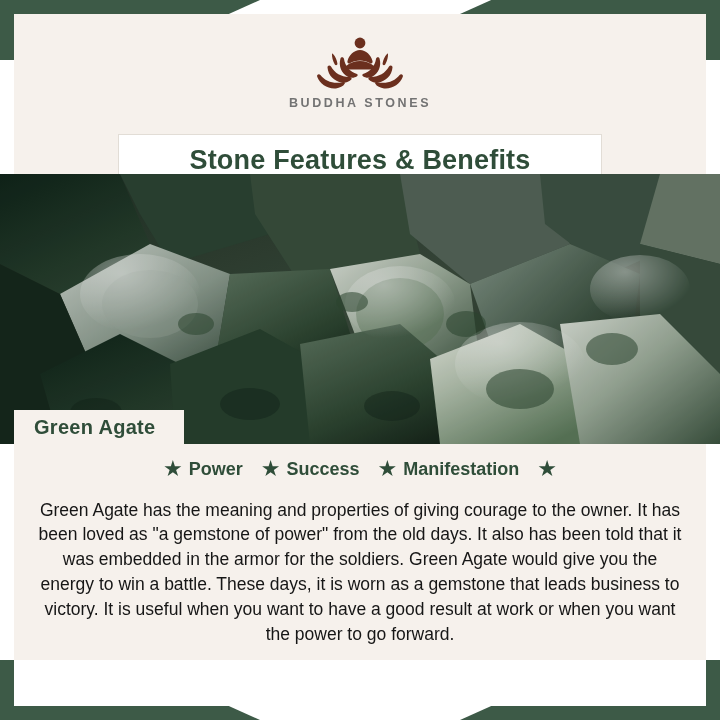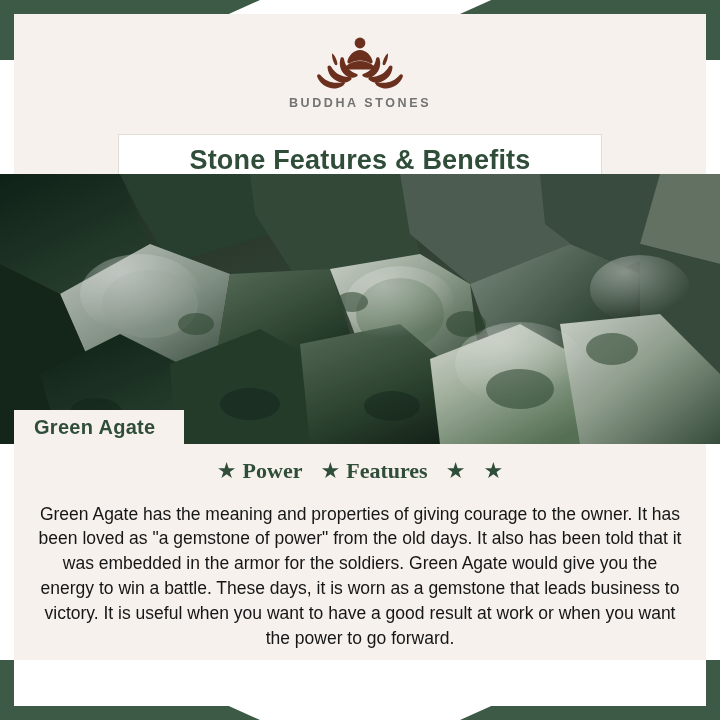--- a/index.html
+++ b/index.html
@@ -188,24 +188,23 @@
     display: flex;
     align-items: center;
     gap: 6px;
   }
   .kw .star {
     color: #2f4d39;
     font-size: 22px;
     line-height: 1;
   }
   .kw .kw-label {
-    font-size: 22px;
+    font-size: 18px;
     font-weight: 700;
     color: #2f4d39;
-    font-family: Liberation Serif, serif;
   }
 
   .paragraph {
     font-size: 17.5px;
     line-height: 1.42;
     color: #161616;
     text-align: center;
     font-family: "Liberation Sans", sans-serif;
   }
 
@@ -357,24 +356,25 @@
   </div>
 
   <div class="body-sec">
     <div class="keywords">
       <div class="kw">
         <span class="star">★</span>
         <span class="kw-label">Power</span>
       </div>
       <div class="kw">
         <span class="star">★</span>
-        <span class="kw-label">Features</span>
+        <span class="kw-label">Success</span>
       </div>
       <div class="kw">
         <span class="star">★</span>
+        <span class="kw-label">Manifestation</span>
       </div>
       <div class="kw">
         <span class="star">★</span>
       </div>
     </div>
 
     <p class="paragraph">Green Agate has the meaning and properties of giving courage to the owner. It has been loved as "a gemstone of power" from the old days. It also has been told that it was embedded in the armor for the soldiers. Green Agate would give you the energy to win a battle. These days, it is worn as a gemstone that leads business to victory. It is useful when you want to have a good result at work or when you want the power to go forward.</p>
   </div>
 
   <div class="bottom-white"></div>

